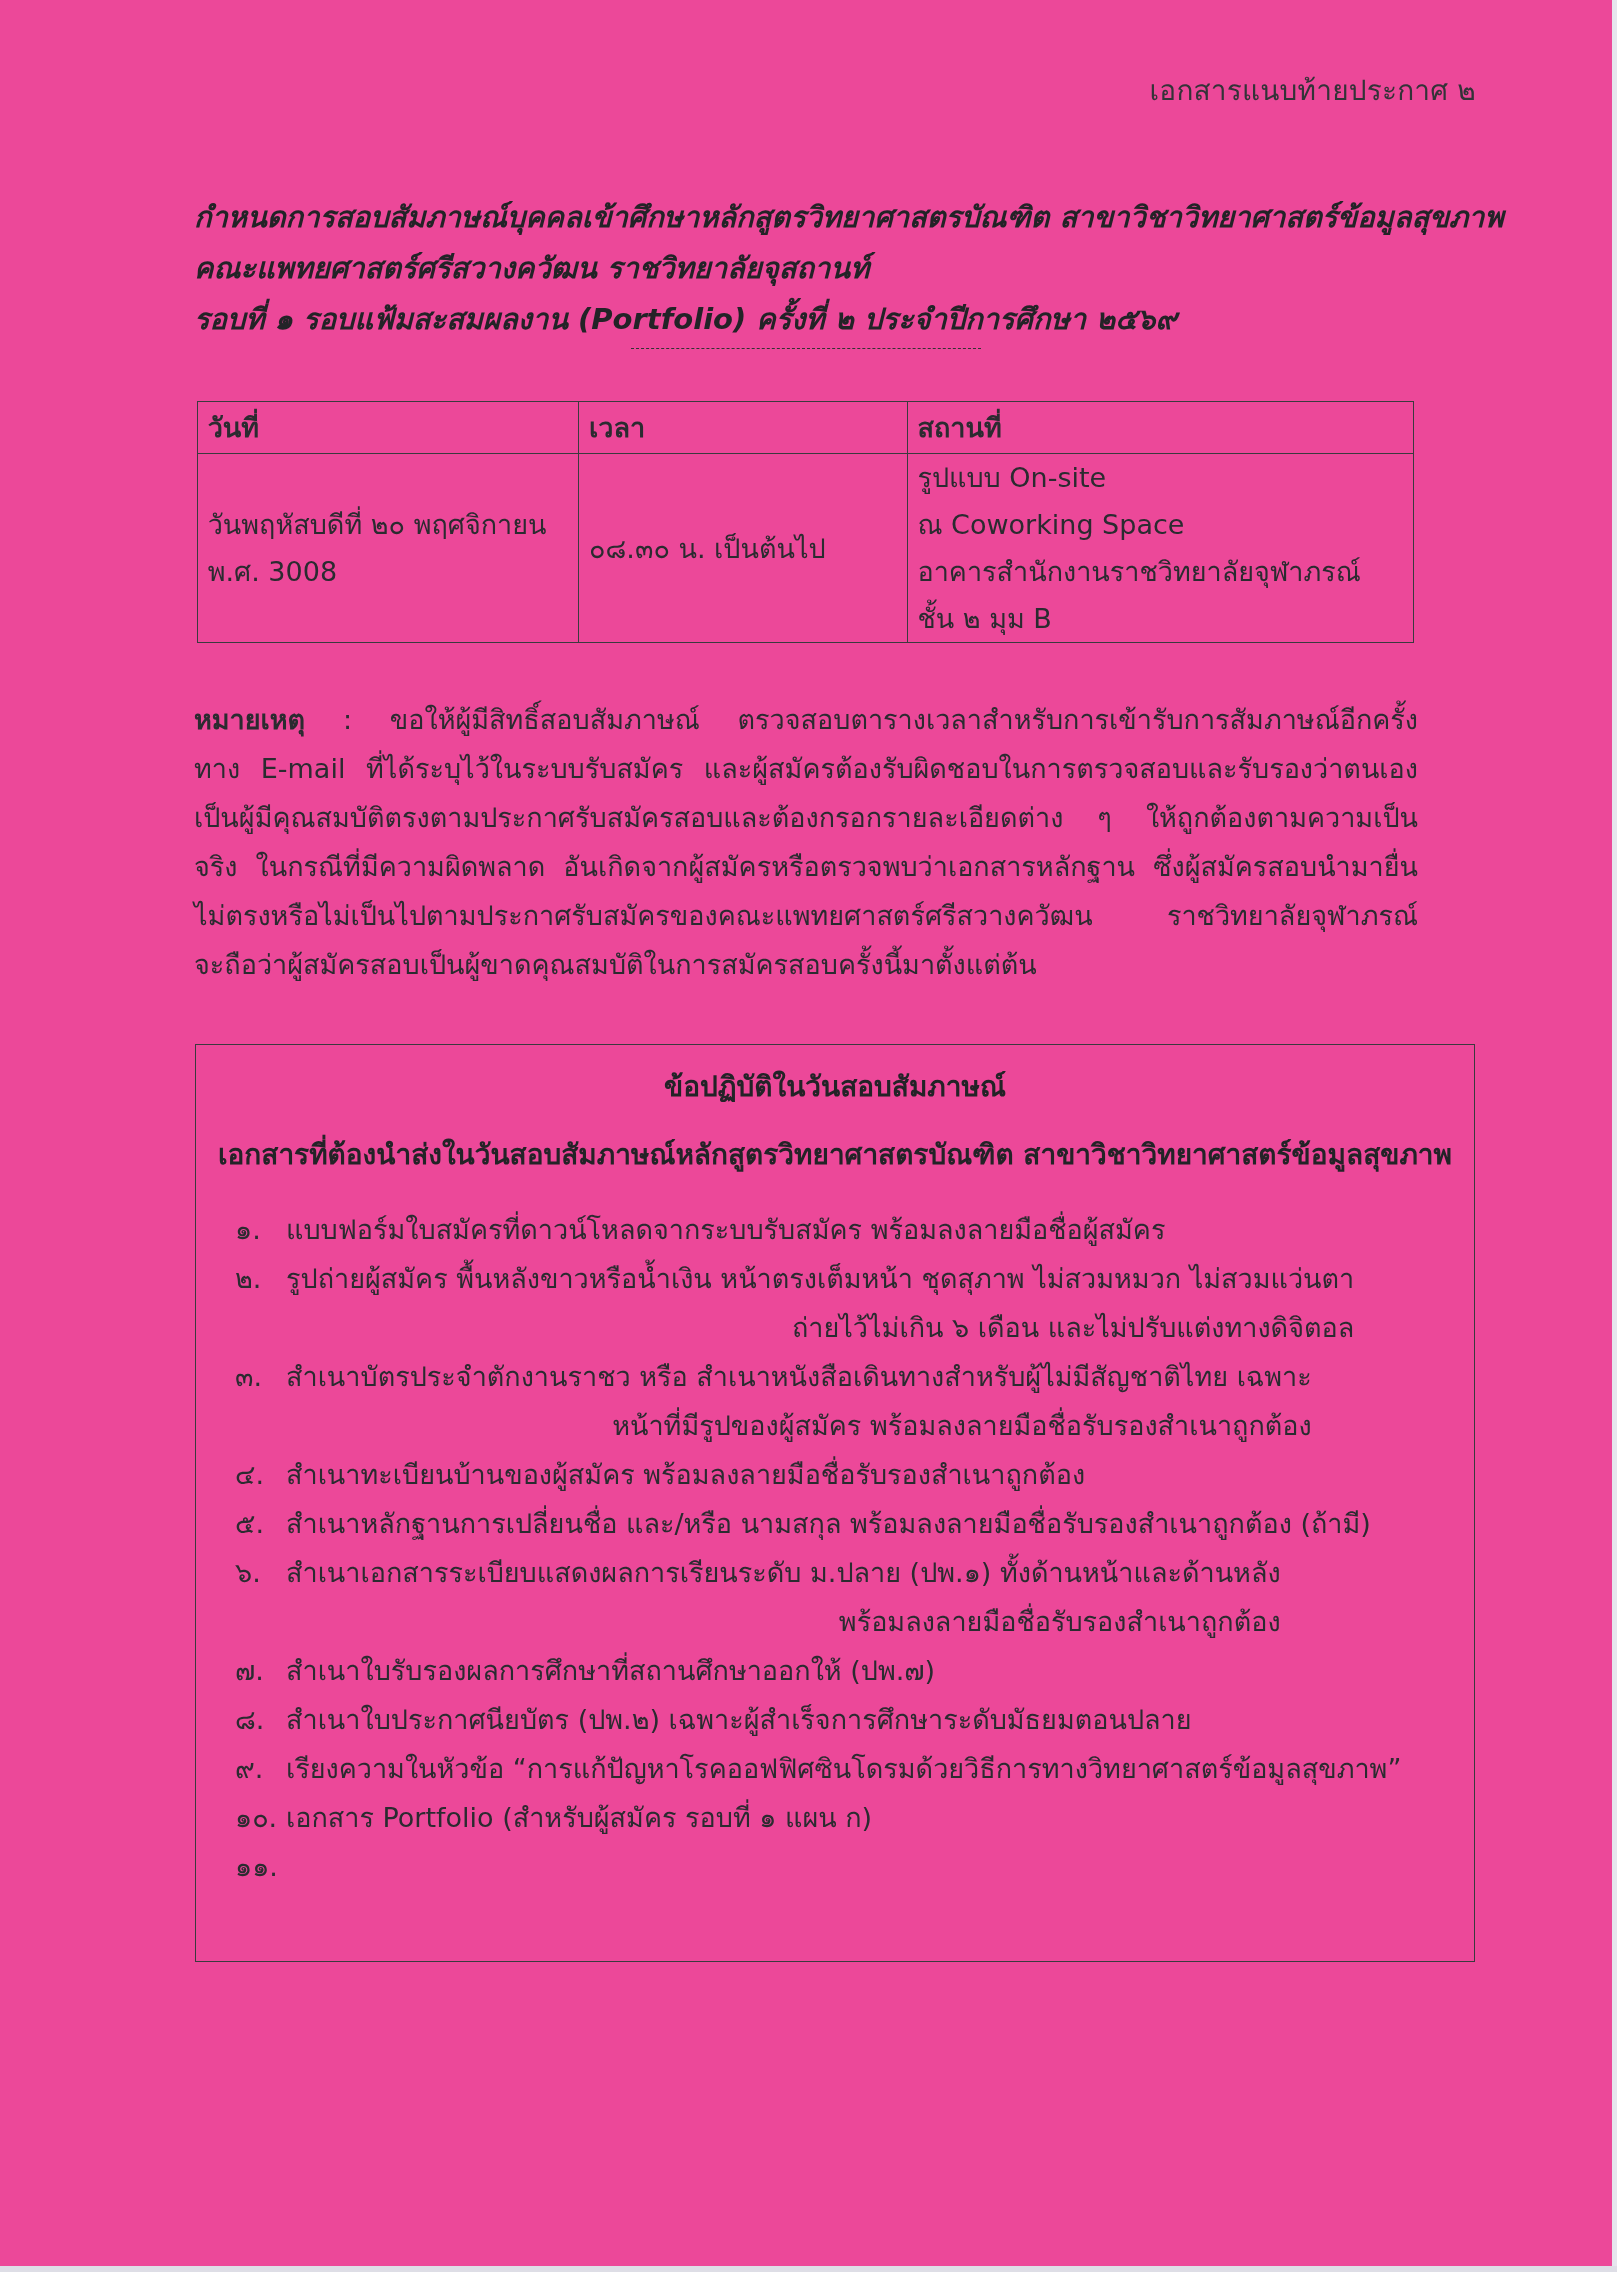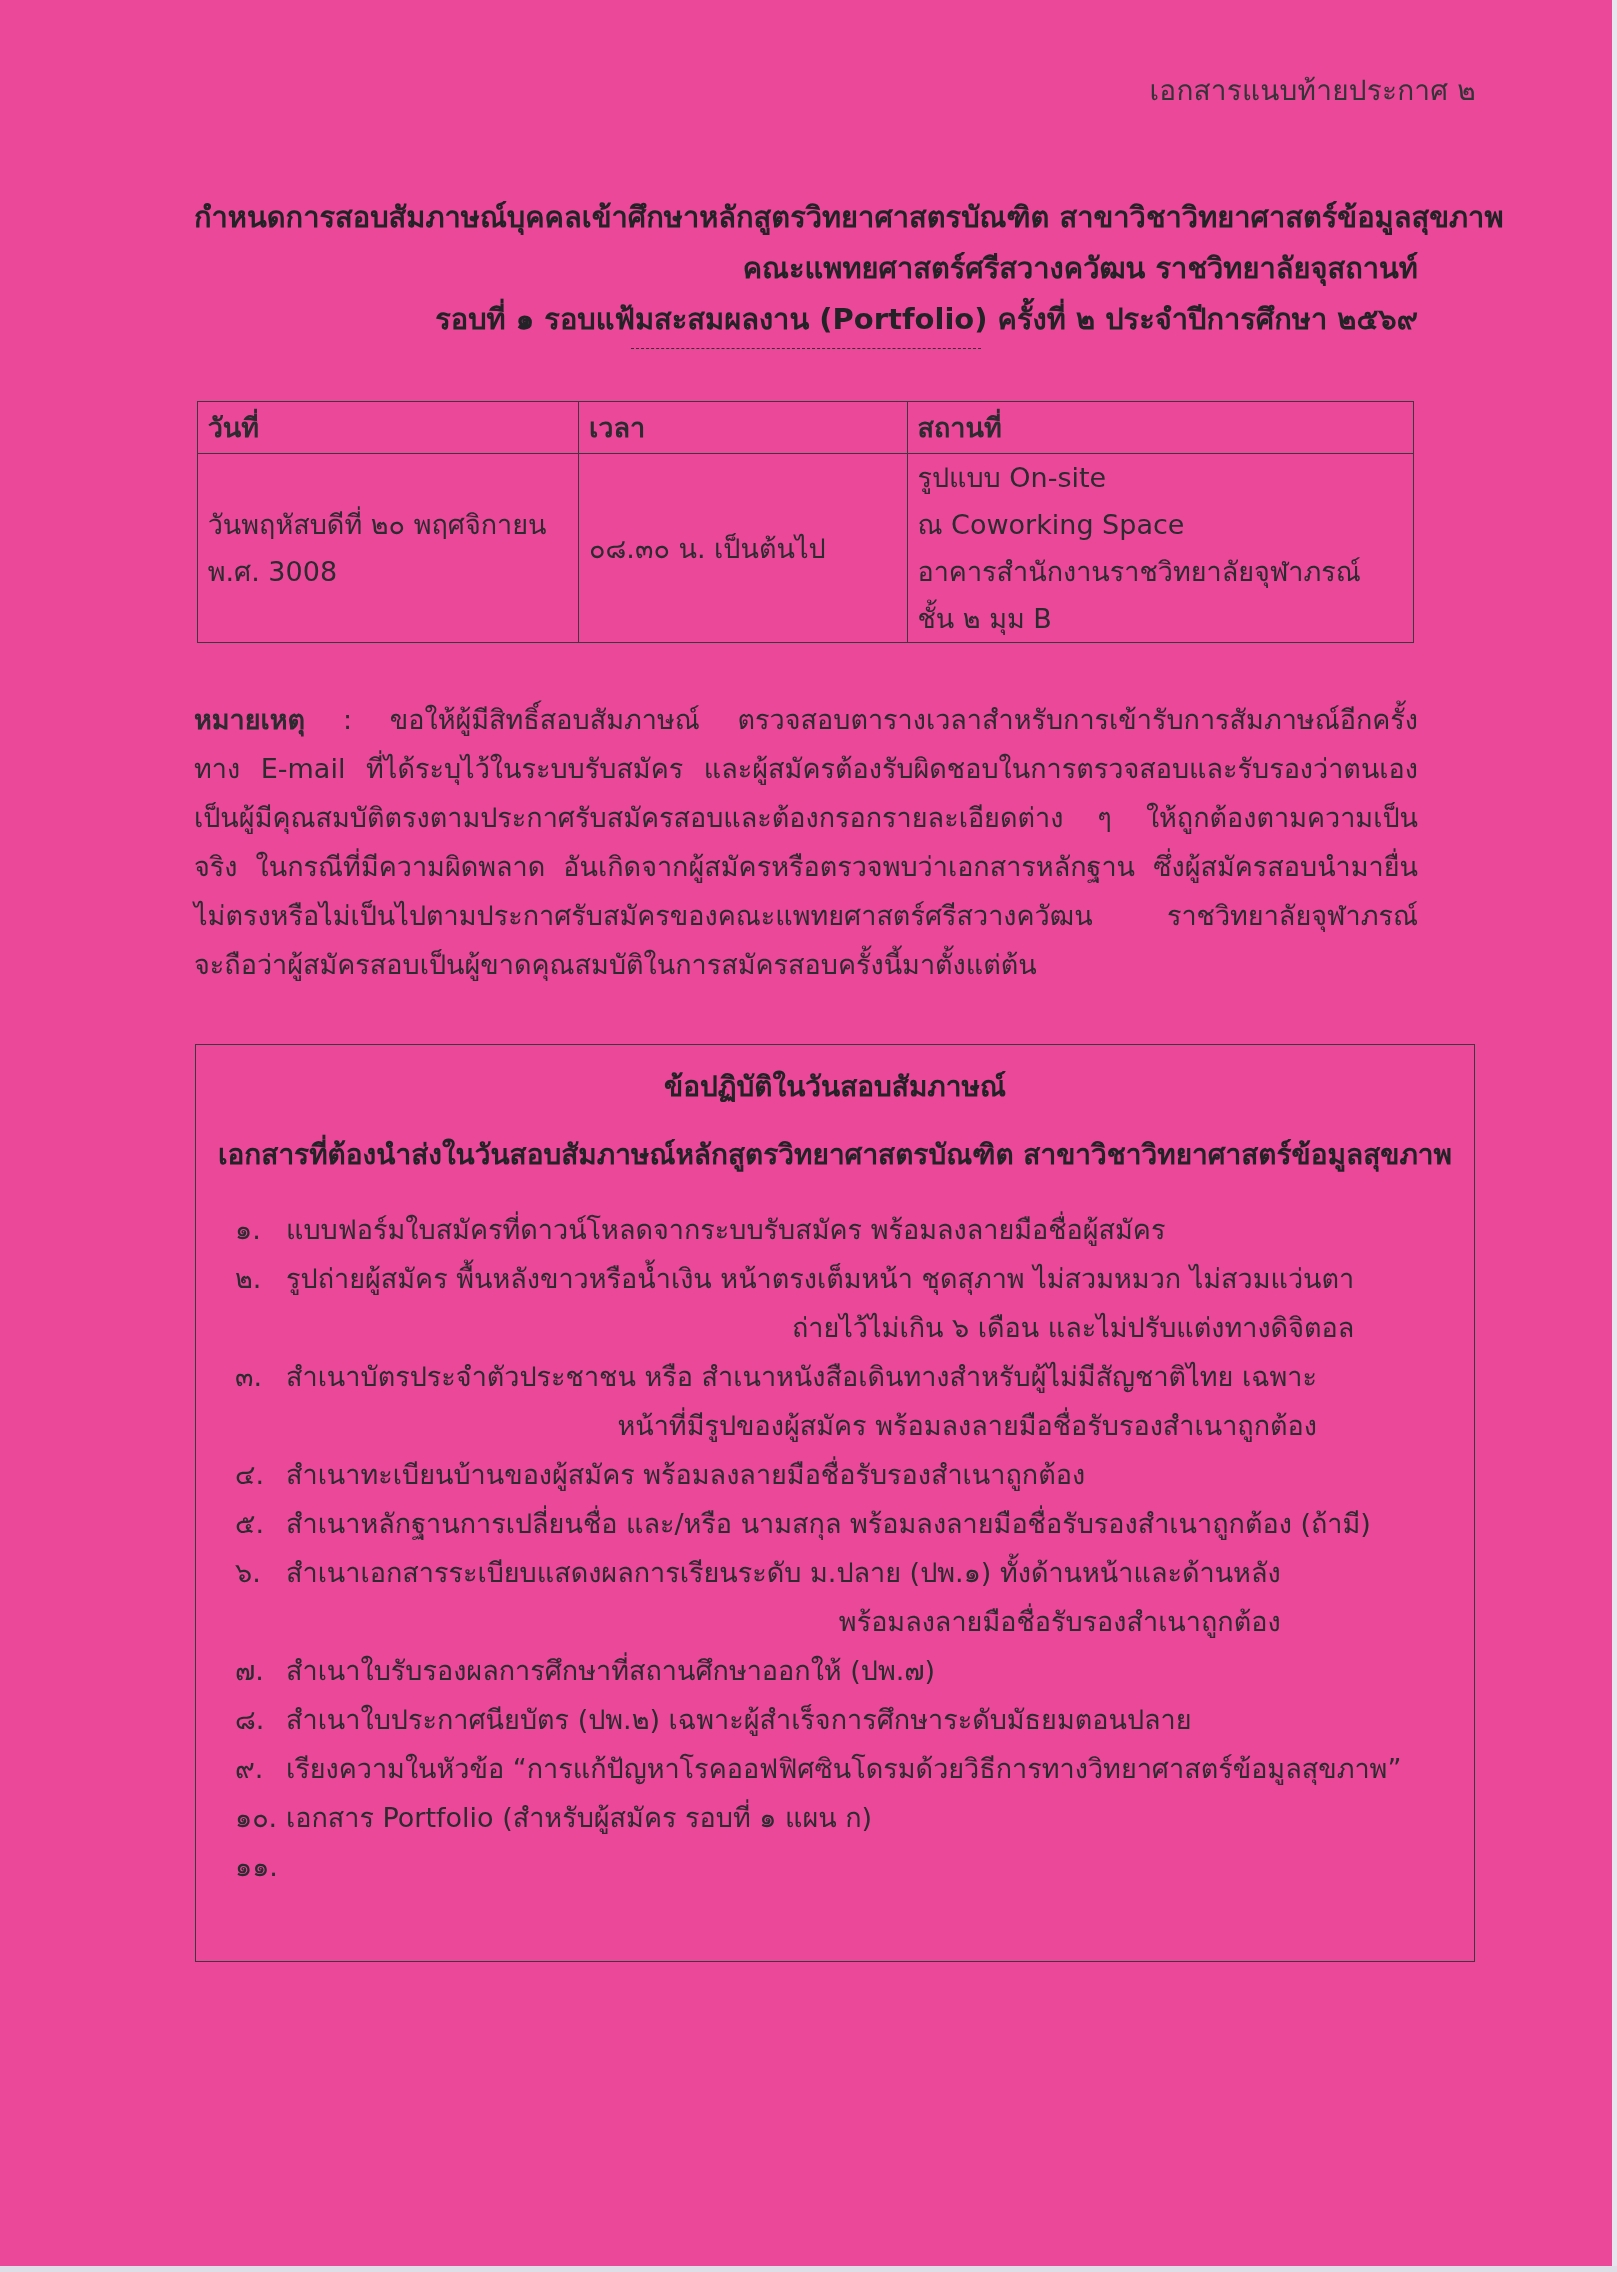--- a/index.html
+++ b/index.html
@@ -40,21 +40,22 @@
     font-size: 28px;
     font-weight: normal;
     color: #333338;
     letter-spacing: 0.2px;
   }
   .title-block {
     position: absolute;
     left: 194px;
     top: 192px;
     width: 1224px;
-    text-align: right;
+    text-align: left;
+    font-style: italic;
   }
   .title-line {
     font-size: 29px;
     font-weight: bold;
     line-height: 51px;
     color: #232327;
     white-space: nowrap;
   }
   .title-rule {
     width: 350px;
@@ -215,21 +216,21 @@
       <li class="doc-item">
         <span class="doc-num">๒.</span>
         <span class="doc-text">
           <span>รูปถ่ายผู้สมัคร พื้นหลังขาวหรือน้ำเงิน หน้าตรงเต็มหน้า ชุดสุภาพ ไม่สวมหมวก ไม่สวมแว่นตา</span>
           <span>ถ่ายไว้ไม่เกิน ๖ เดือน และไม่ปรับแต่งทางดิจิตอล</span>
         </span>
       </li>
       <li class="doc-item">
         <span class="doc-num">๓.</span>
         <span class="doc-text">
-          <span>สำเนาบัตรประจำตัวประชาชน หรือ สำเนาหนังสือเดินทางสำหรับผู้ไม่มีสัญชาติไทย เฉพาะ</span>
+          <span>สำเนาบัตรประจำตักงานราชว หรือ สำเนาหนังสือเดินทางสำหรับผู้ไม่มีสัญชาติไทย เฉพาะ</span>
           <span>หน้าที่มีรูปของผู้สมัคร พร้อมลงลายมือชื่อรับรองสำเนาถูกต้อง</span>
         </span>
       </li>
       <li class="doc-item">
         <span class="doc-num">๔.</span>
         <span class="doc-text">
             <span>สำเนาทะเบียนบ้านของผู้สมัคร พร้อมลงลายมือชื่อรับรองสำเนาถูกต้อง</span>
           </span>
       </li>
       <li class="doc-item">

